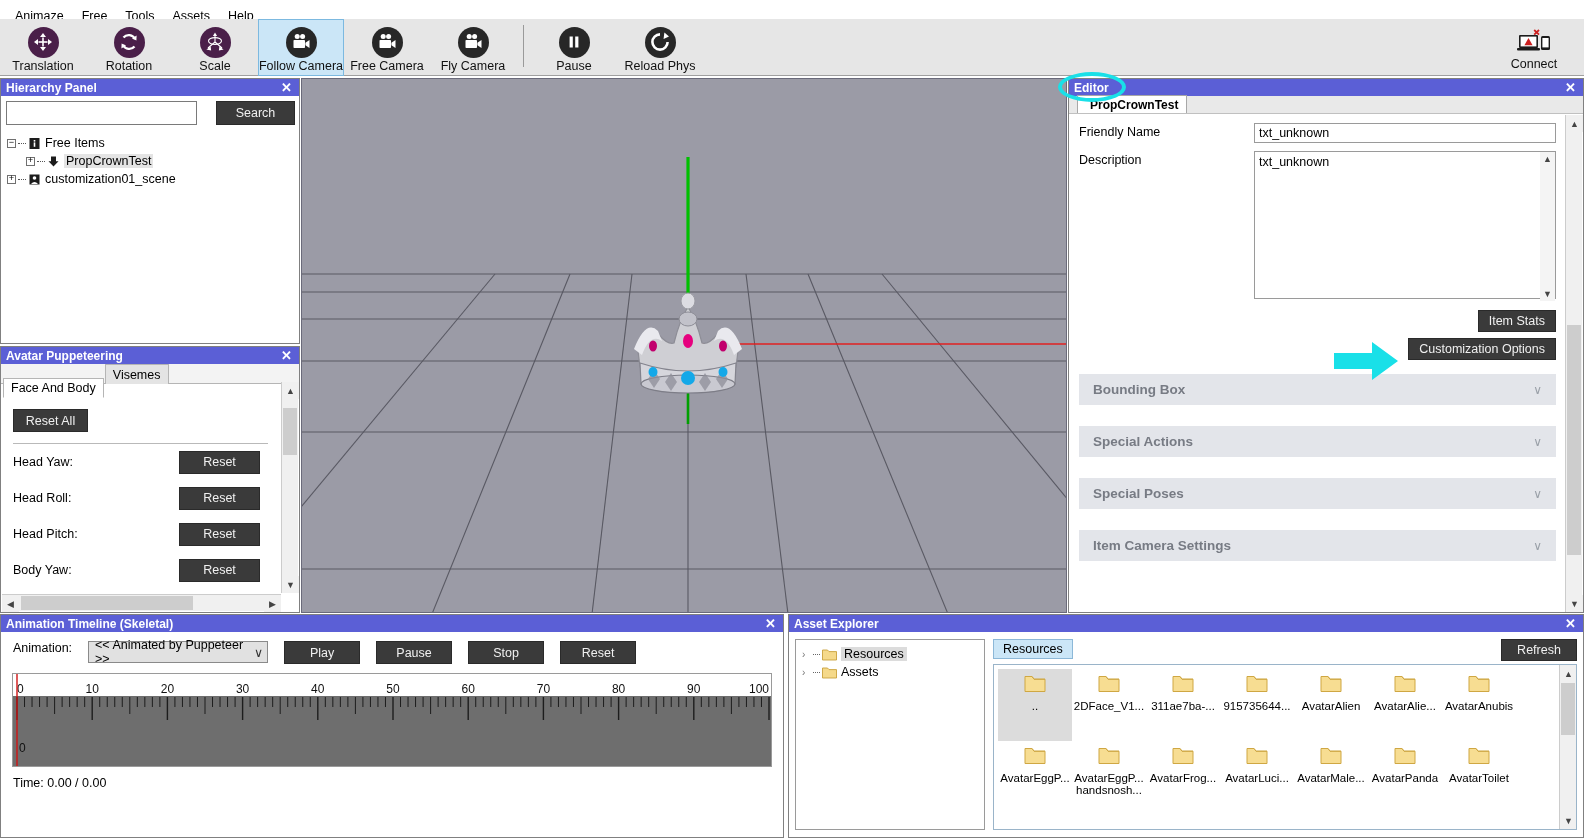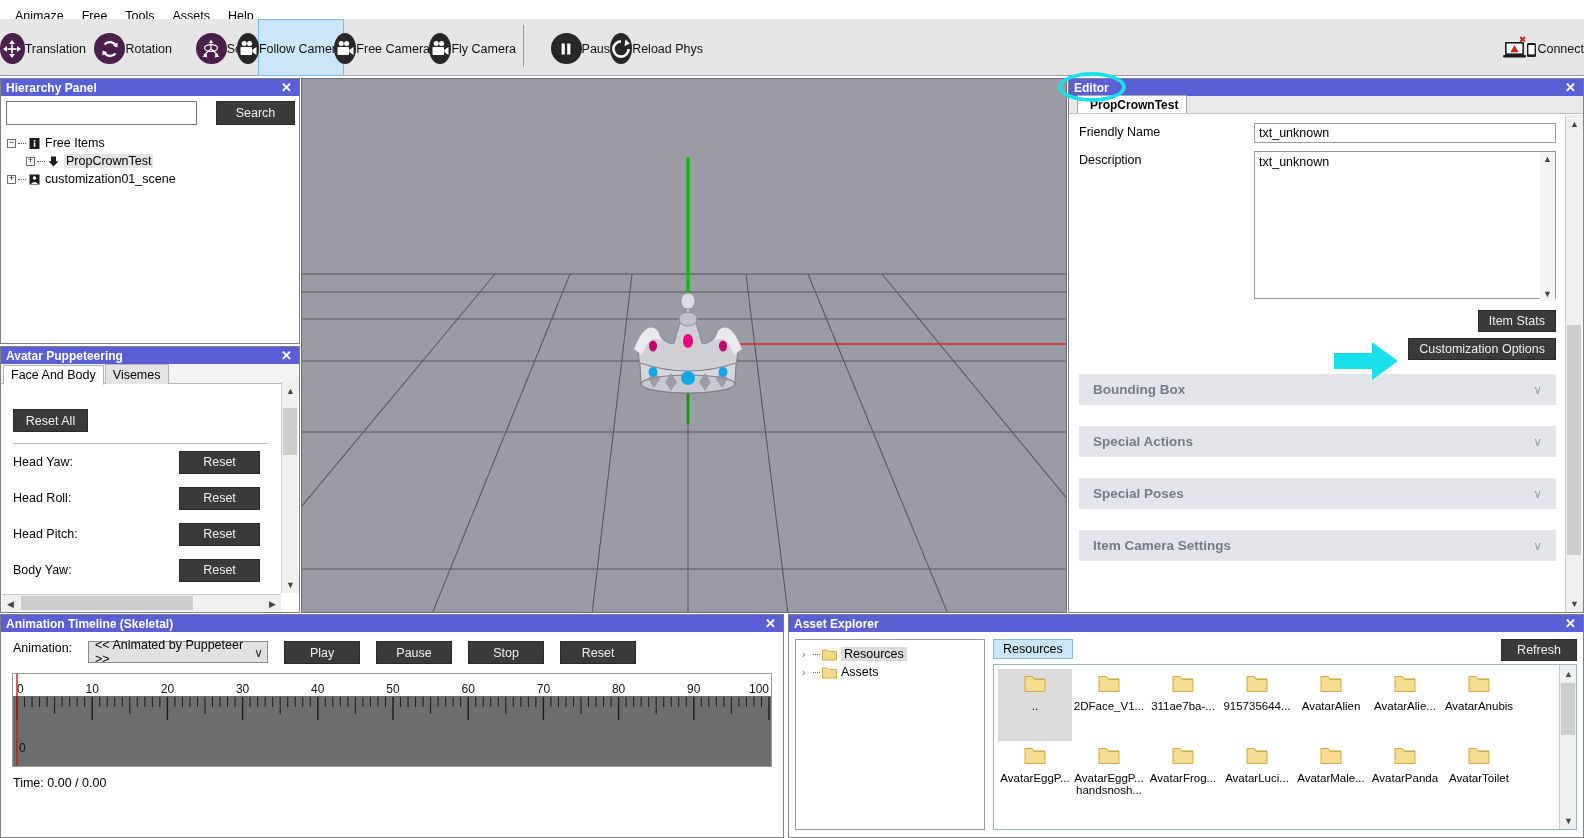--- a/index.html
+++ b/index.html
@@ -25,22 +25,22 @@
     line-height: 16px;
   }
 
   
   .toolbar {
     position: absolute; left: 0; top: 19px; width: 1584px; height: 57px;
     background: #e6e6e6; border-bottom: 1px solid #a0a0a0;
     display: flex; align-items: flex-start;
   }
   .tool {
-    width: 86px; height: 57px; display: flex; flex-direction: row;
-    align-items: center; justify-content: flex-end; padding-top: 4px;
+    width: 86px; height: 57px; display: flex; flex-direction: column;
+    align-items: center; justify-content: center; padding-top: 4px;
     cursor: default; position: relative;
   }
   .tool.active { background: #cbe6f7; border: 1px solid #7cb9e0; }
   .tool .glyph {
     width: 31px; height: 31px; border-radius: 50%;
     display: flex; align-items: center; justify-content: center;
     margin-bottom: 2px;
   }
   .tool .glyph svg { display: block; }
   .tool .lbl { font-size: 12.5px; color: #111; white-space: nowrap; line-height: 13px; }
@@ -96,21 +96,21 @@
   
   #puppeteering { left: 0; top: 346px; width: 300px; height: 267px; }
   .tabs-row { display: flex; height: 20px; border-bottom: 1px solid #b5b5b5;
     background: #f3f3f3; padding-left: 2px; }
   .tab {
     padding: 0 7px; font-size: 12.5px; display: flex; align-items: center;
     border: 1px solid #b5b5b5; border-bottom: none; background: #e4e4e4;
     margin-right: 1px; cursor: default; height: 20px;
   }
   .tab.active { background: #fff; font-weight: normal; border-bottom: 1px solid #fff;
-    position: relative; top: 1px; }
+    position: relative; top: 14px; }
   .pp-content { position: absolute; left: 0; top: 37px; right: 19px; bottom: 19px;
     background: #fff; overflow: hidden; }
   .reset-all { width: 75px; height: 23px; margin: 8px 0 0 12px; }
   .hr { height: 1px; background: #b9b9b9; margin: 11px 12px 0 12px; }
   .pp-row {
     display: flex; align-items: center; justify-content: space-between;
     padding: 0 20px 0 12px; height: 36px;
   }
   .pp-lbl { font-size: 12.5px; }
   .pp-reset { width: 81px; height: 23px; }

